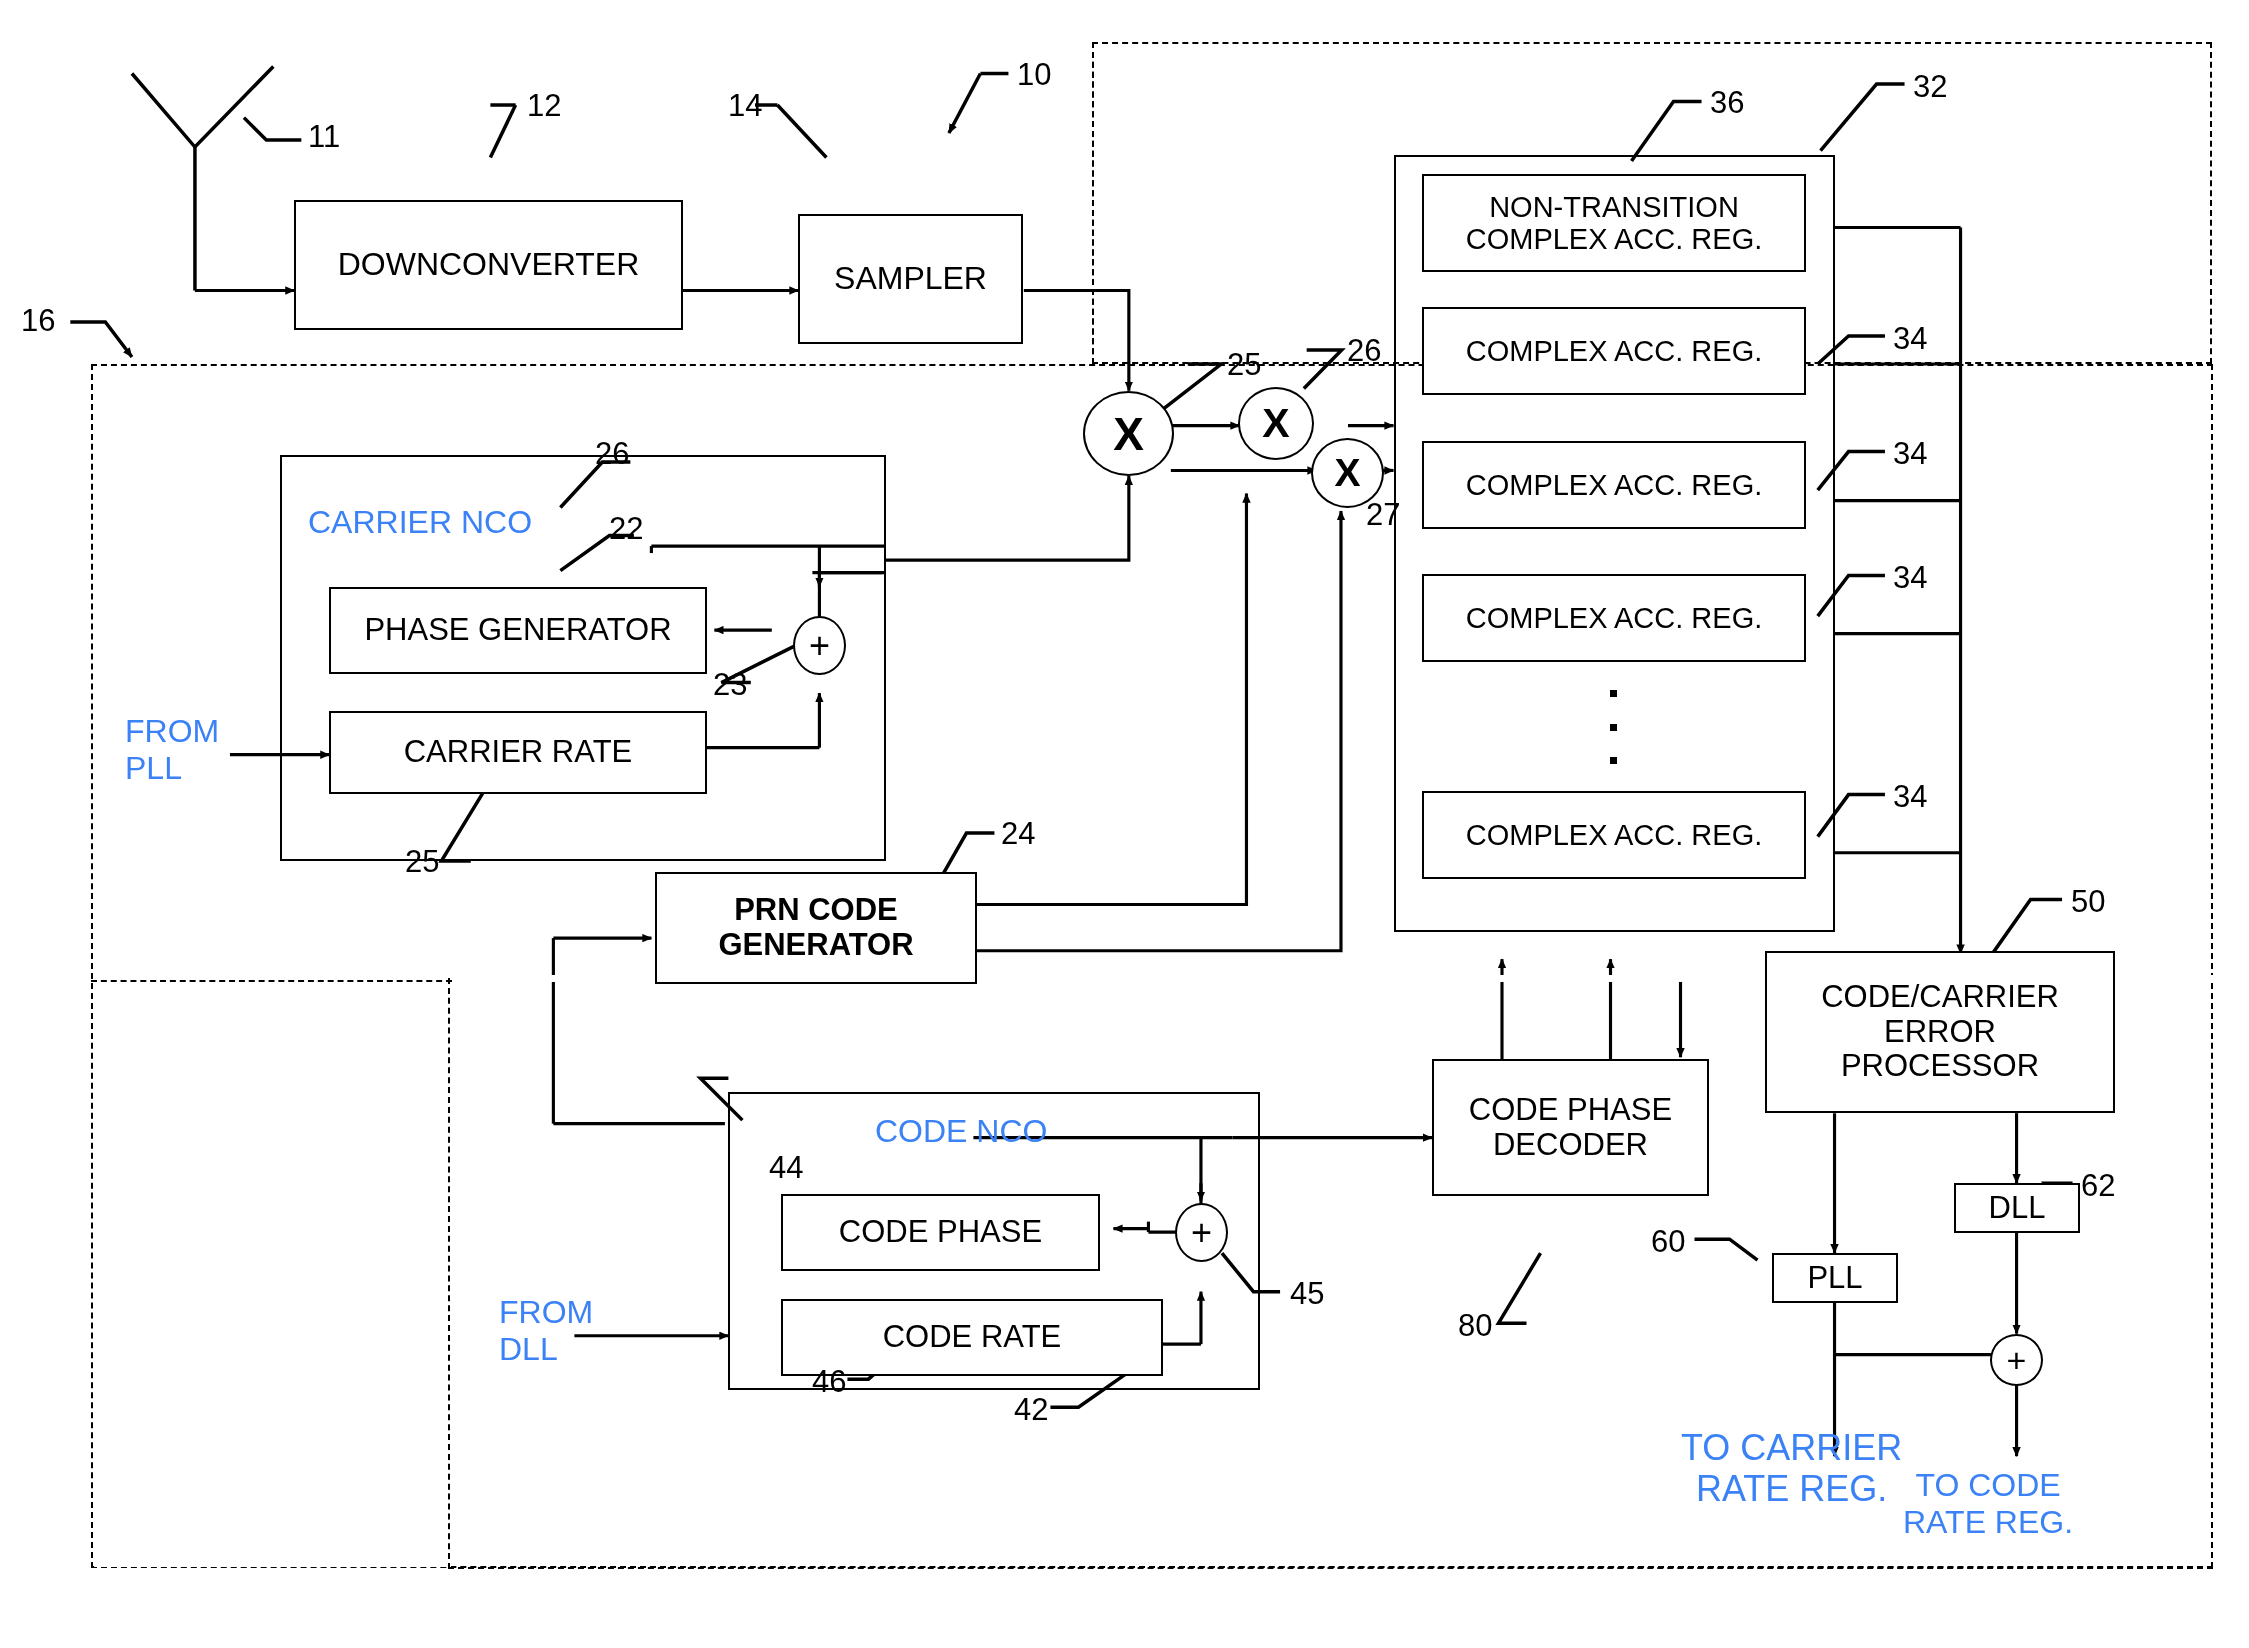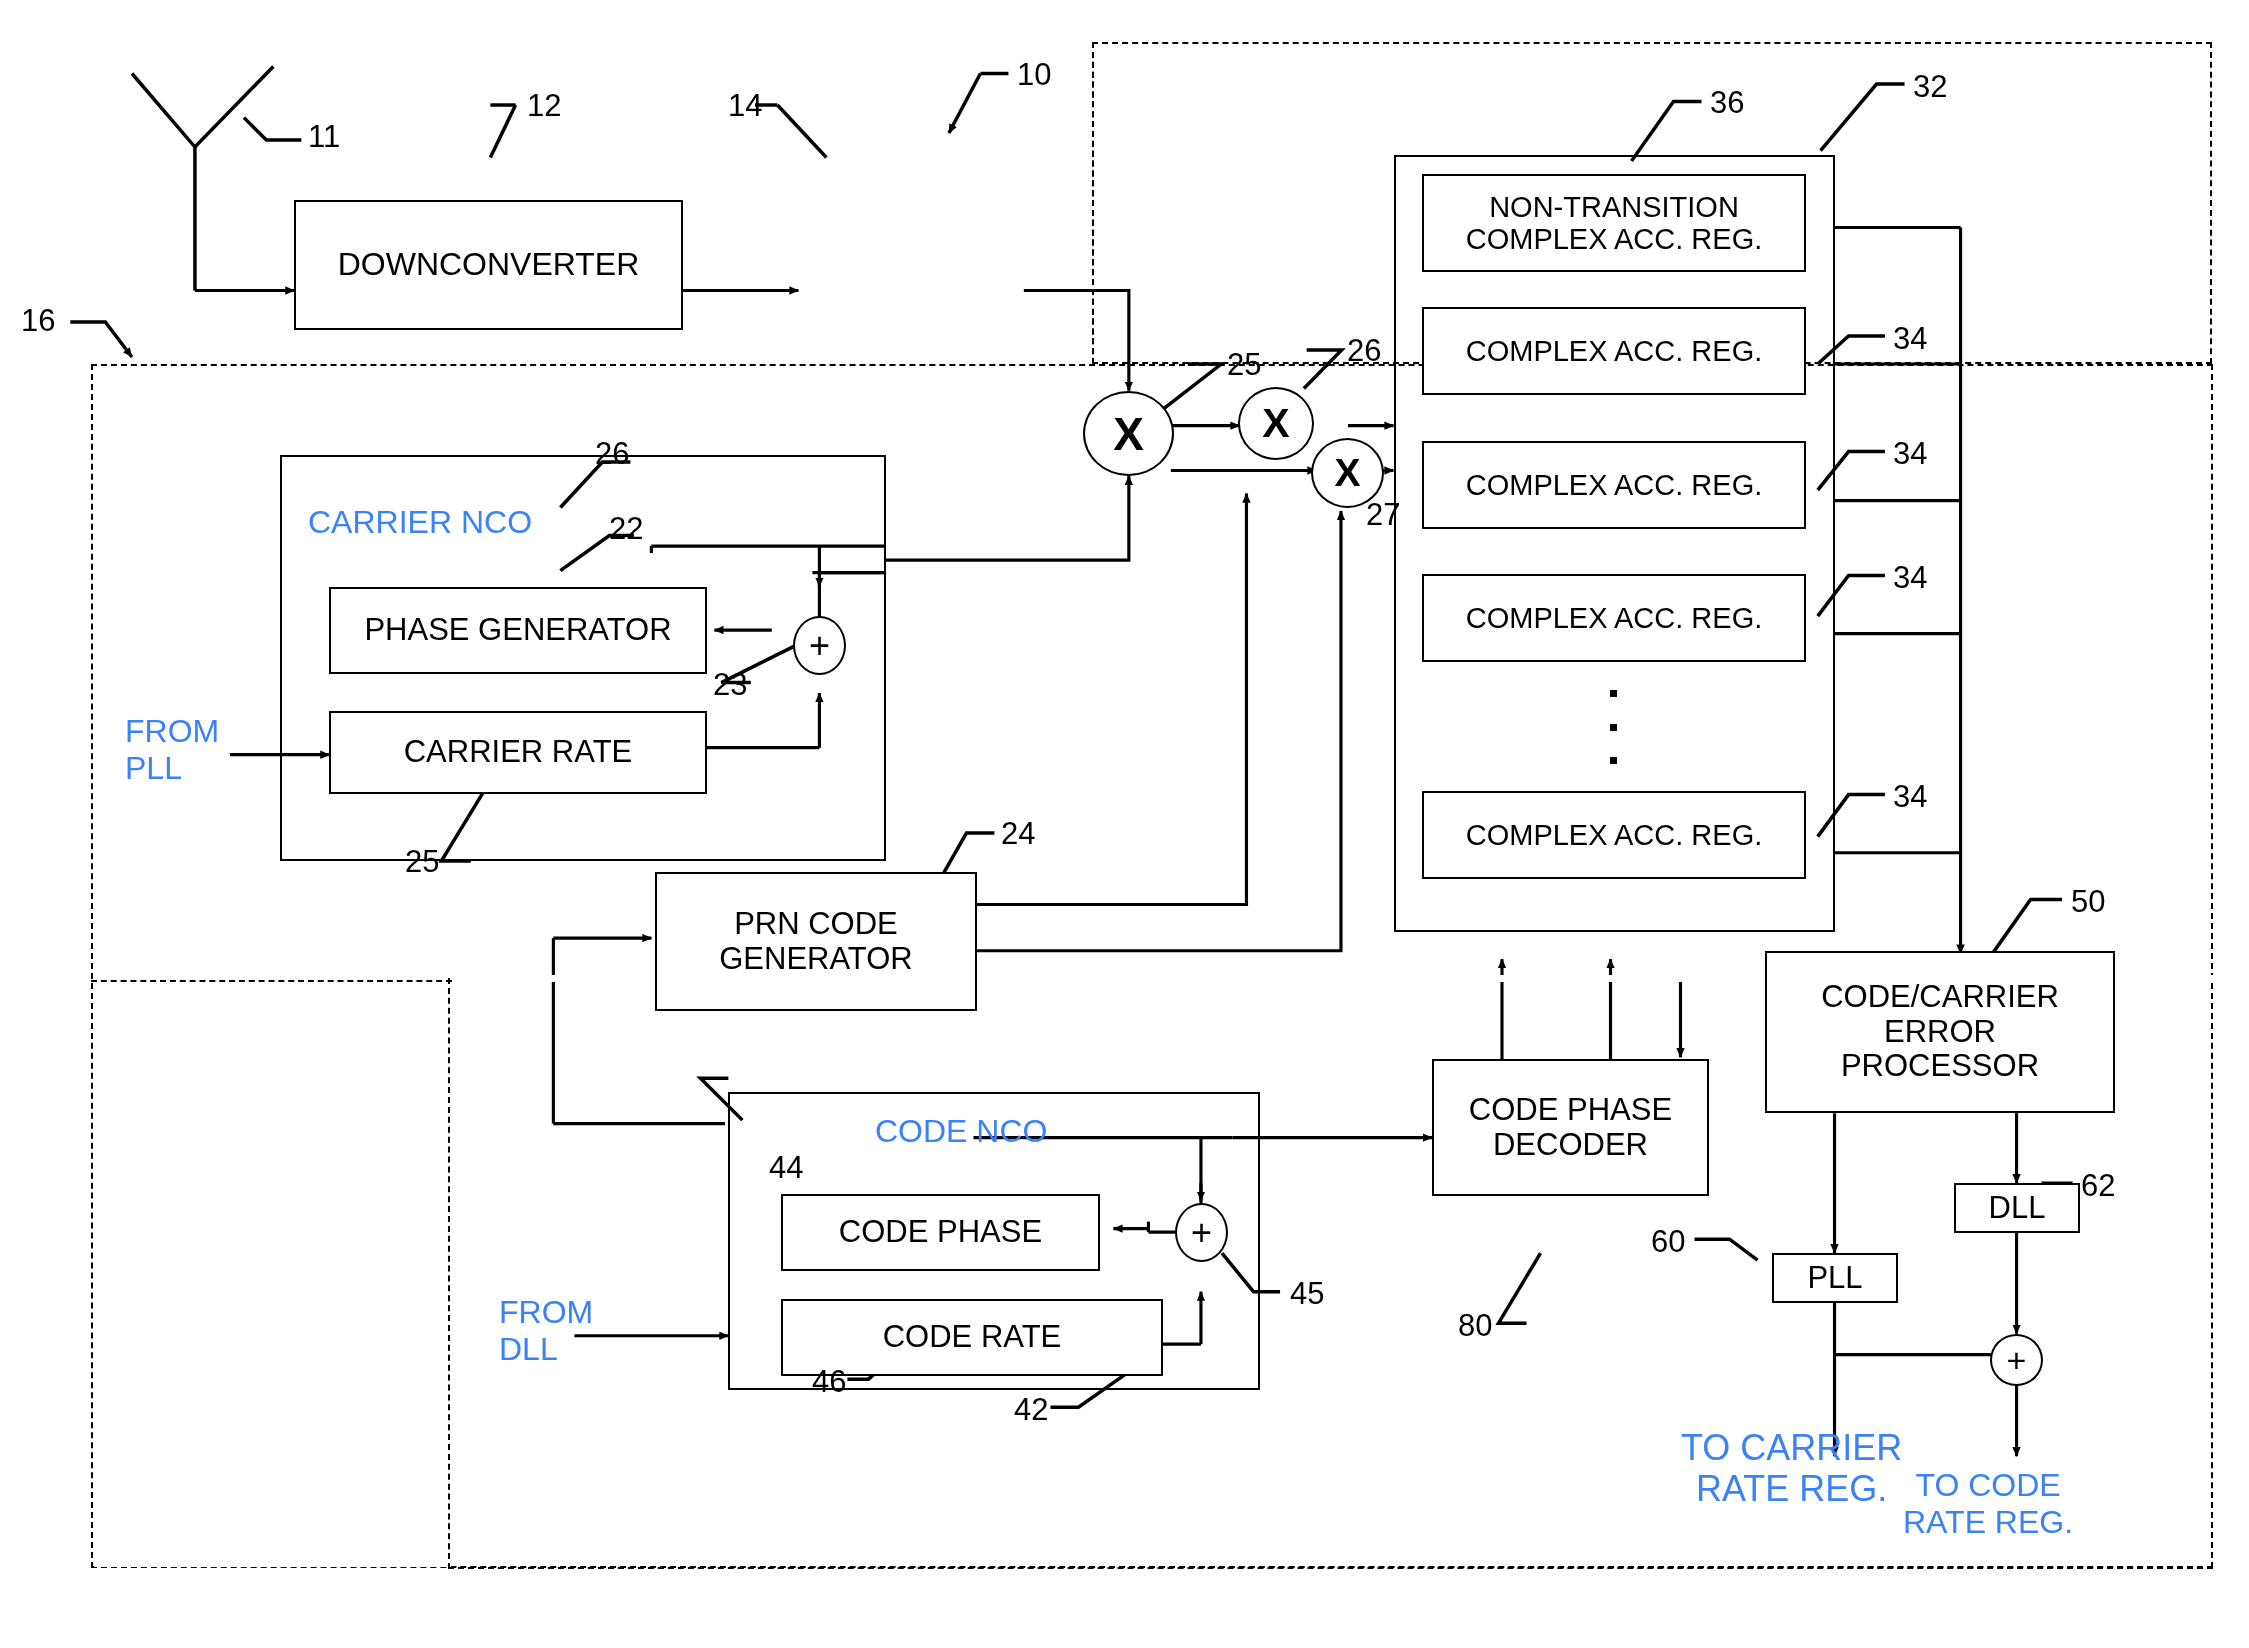--- a/index.html
+++ b/index.html
@@ -199,37 +199,40 @@
   <div style="position:absolute;left:94px;top:980px;width:357px;height:587px;background:#fff;"></div>
   <div style="position:absolute;left:1095px;top:45px;width:1115px;height:317px;background:transparent;"></div>
   <div class="dashbox" style="left:448px;top:978px;width:1765px;height:591px;border-top:none;border-right:none;"></div>
   <div style="position:absolute;left:451px;top:975px;width:1762px;height:7px;background:#fff;"></div>
   <div class="dashbox" style="left:91px;top:975px;width:361px;height:7px;border:none;border-bottom:2.8px dashed #000;"></div>
 
   <div class="box" style="left:294px;top:200px;width:389px;height:130px;font-size:32px;">
     <span>DOWNCONVERTER</span>
   </div>
 
+  <div class="box" style="left:798px;top:214px;width:225px;height:130px;font-size:32px;">
+    <span>SAMPLER</span>
+  </div>
 
   <div class="grp" style="left:280px;top:455px;width:606px;height:406px;"></div>
   <div class="lbl" style="left:308px;top:504px;font-size:32px;">CARRIER NCO</div>
 
   <div class="box" style="left:329px;top:587px;width:378px;height:87px;font-size:31px;">
     <span>PHASE GENERATOR</span>
   </div>
 
   <div class="box" style="left:329px;top:711px;width:378px;height:83px;font-size:31px;">
     <span>CARRIER RATE</span>
   </div>
 
   <div class="op" style="left:793px;top:616px;width:53px;height:59px;font-size:36px;">
     <span>+</span>
   </div>
 
-  <div class="box" style="left:655px;top:872px;width:322px;height:139px;font-size:31px;white-space:pre-line;">
+  <div class="box" style="left:655px;top:872px;width:322px;height:112px;font-size:31px;white-space:pre-line;font-weight:bold;">
     <span>PRN CODE
 GENERATOR</span>
   </div>
 
   <div class="grp" style="left:728px;top:1092px;width:532px;height:298px;"></div>
   <div class="lbl" style="left:875px;top:1113px;font-size:32px;">CODE NCO</div>
 
   <div class="box" style="left:781px;top:1194px;width:319px;height:77px;font-size:31px;">
     <span>CODE PHASE</span>
   </div>

